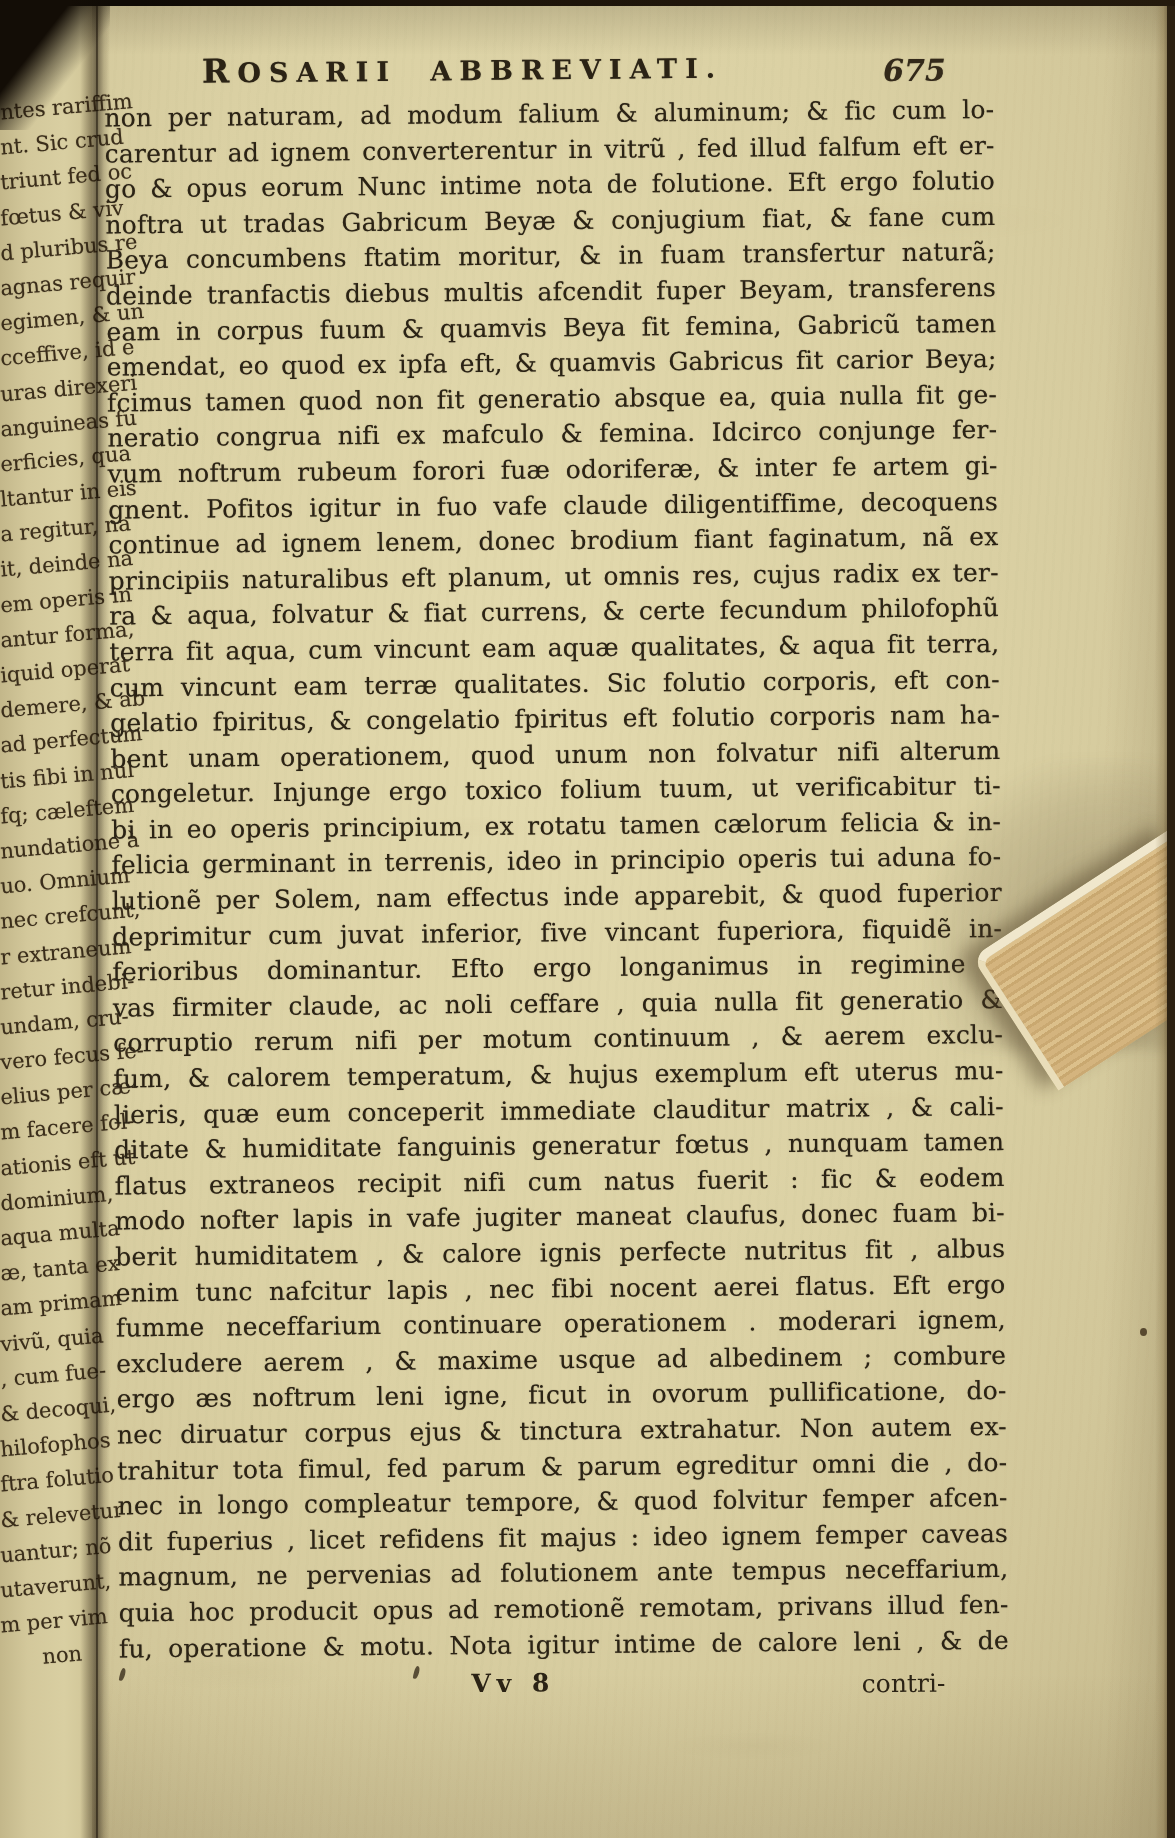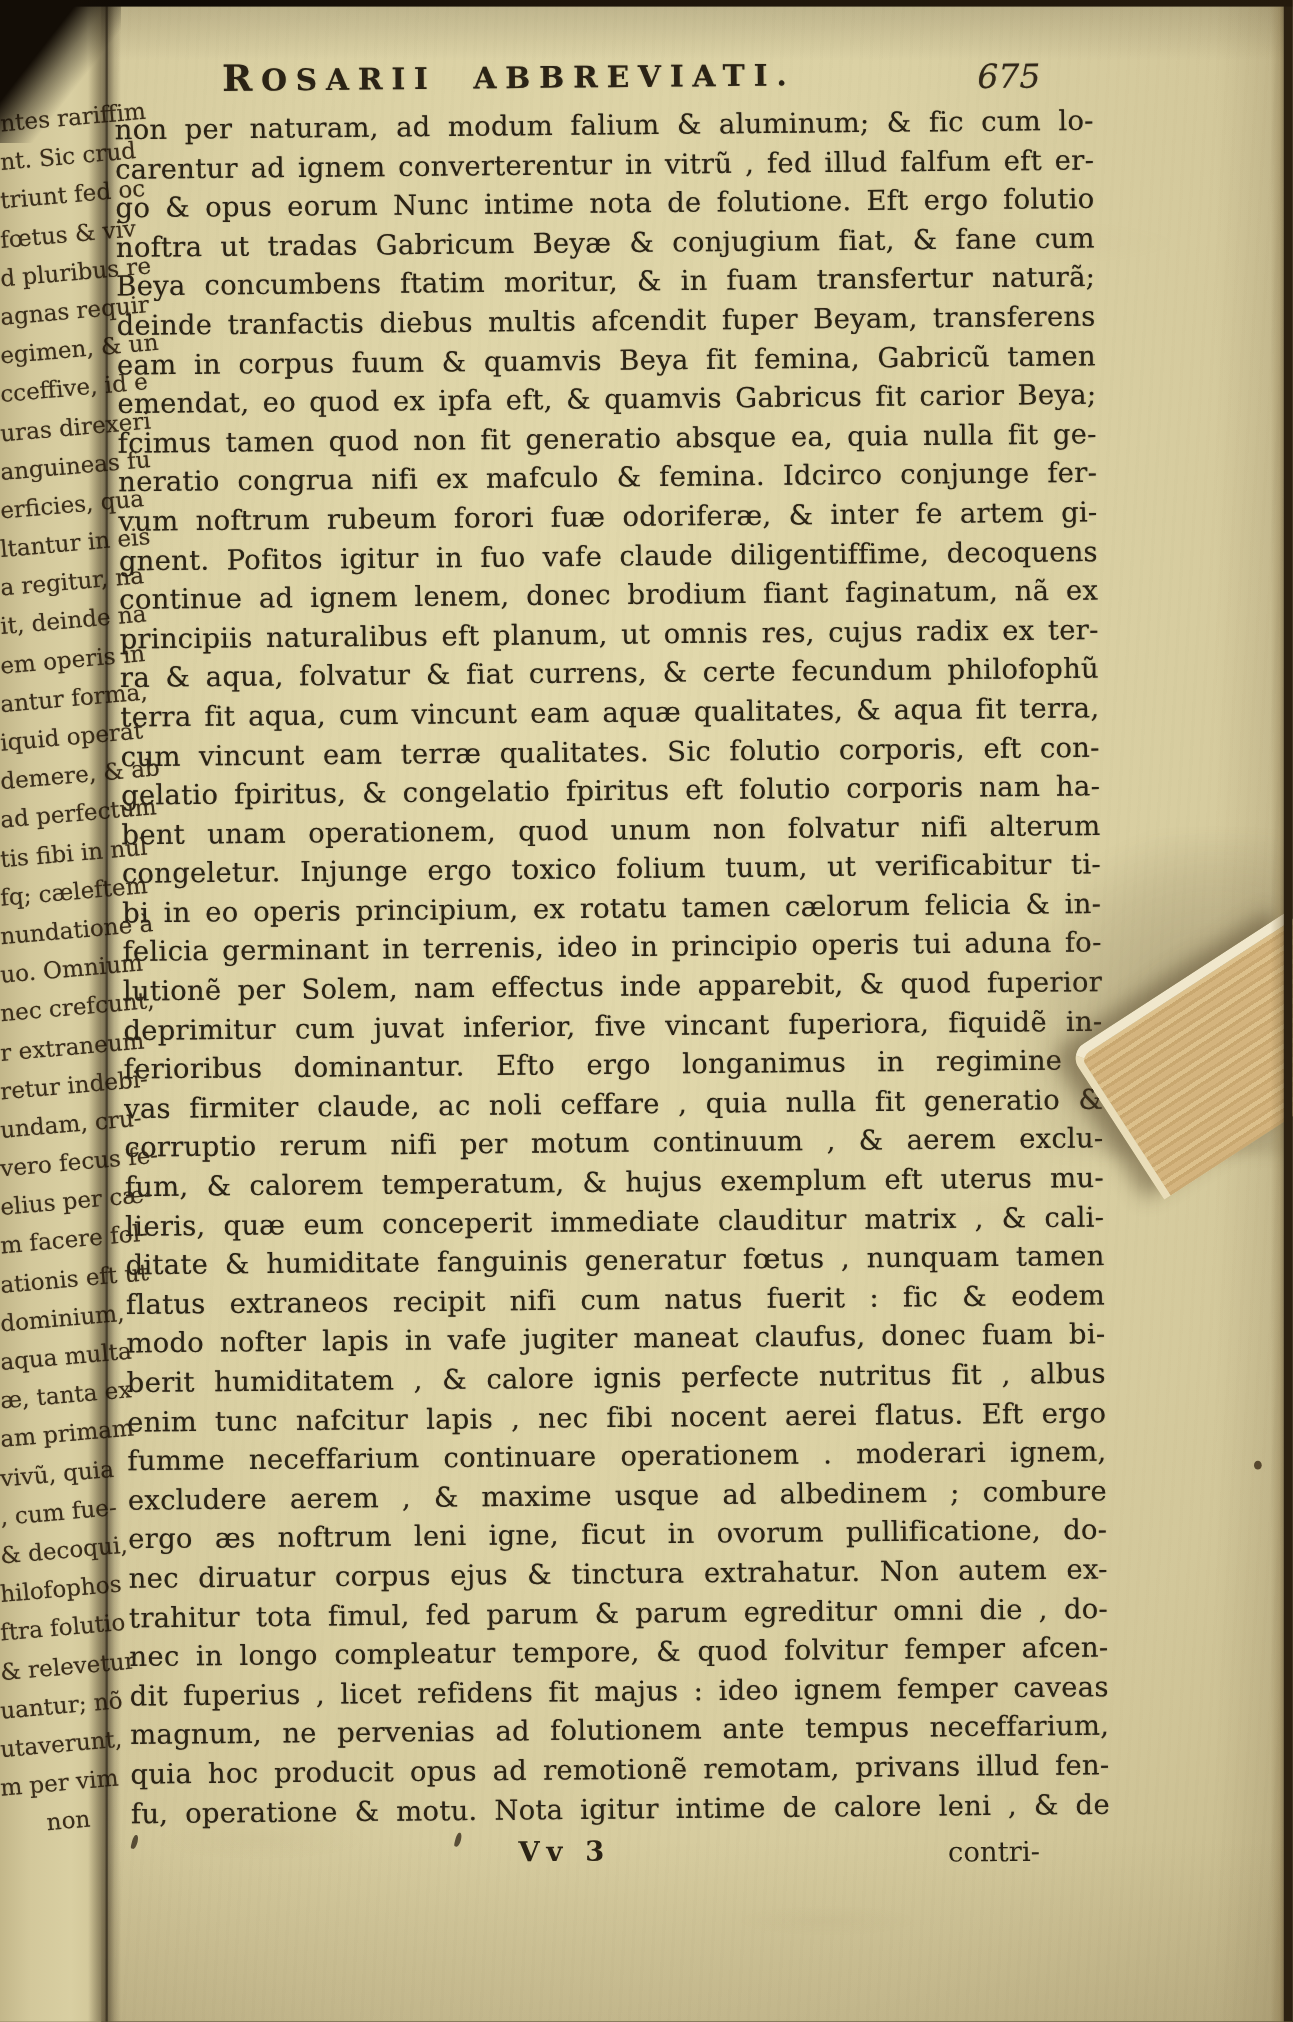--- a/index.html
+++ b/index.html
@@ -47,21 +47,21 @@
   .fore-edge{position:absolute;right:8px;top:0;width:12px;height:100%;
     background:linear-gradient(90deg, rgba(125,103,60,0) 0%, rgba(125,103,60,.30) 70%, rgba(80,62,32,.45) 100%);}
   
   .text-block{position:absolute;left:104px;top:46px;width:890px;
     transform:rotate(-0.55deg);transform-origin:60px 40px;color:#2b2315;}
   .header-row{position:relative;height:52px;}
   .header-title{position:absolute;left:98px;top:6px;font-size:27px;letter-spacing:8px;
     word-spacing:16px;font-weight:bold;color:#2b2315;text-shadow:0 0 1px rgba(43,35,21,.5);}
   .header-title::first-letter{font-size:33px;}
   .page-number{position:absolute;right:48px;top:14px;font-size:30px;font-style:italic;
-    color:#33291a;text-shadow:0 0 1px rgba(43,35,21,.5);}
+    color:#33291a;text-shadow:0 0 1px rgba(43,35,21,.5);font-weight:bold;}
   .body-lines{position:relative;margin-top:2px;}
   .body-line{height:35.6px;line-height:35.6px;font-size:25px;
     text-align:justify;text-align-last:justify;white-space:nowrap;
     text-shadow:0 0 1px rgba(43,35,21,.55);letter-spacing:.2px;}
   .sig-row{position:relative;height:40px;margin-top:6px;font-size:25px;}
   .sig-mark{position:absolute;left:352px;top:0;letter-spacing:6px;font-weight:bold;}
   .sig-catchword{position:absolute;right:64px;top:4px;}
   
   .ink-comma{position:absolute;width:5px;height:13px;background:#3a2e1c;
     border-radius:60% 60% 70% 30%;transform:rotate(14deg);opacity:.8;}
@@ -182,21 +182,21 @@
         <div class="body-line">ergo æs noftrum leni igne, ficut in ovorum pullificatione, do-</div>
         <div class="body-line">nec diruatur corpus ejus &amp; tinctura extrahatur. Non autem ex-</div>
         <div class="body-line">trahitur tota fimul, fed parum &amp; parum egreditur omni die , do-</div>
         <div class="body-line">nec in longo compleatur tempore, &amp; quod folvitur femper afcen-</div>
         <div class="body-line">dit fuperius , licet refidens fit majus : ideo ignem femper caveas</div>
         <div class="body-line">magnum, ne pervenias ad folutionem ante tempus neceffarium,</div>
         <div class="body-line">quia hoc producit opus ad remotionẽ remotam, privans illud fen-</div>
         <div class="body-line">fu, operatione &amp; motu. Nota igitur intime de calore leni , &amp; de</div>
       </div>
     <div class="sig-row">
-      <span class="sig-mark">Vv 3</span>
+      <span class="sig-mark">Vv 8</span>
       <span class="sig-catchword">contri-</span>
     </div>
   </div>
 
   <div class="ink-comma" style="left:120px;top:1668px;"></div>
   <div class="ink-comma" style="left:414px;top:1666px;"></div>
   <div class="ink-dot" style="left:1140px;top:1328px;"></div>
 
   <div class="tab-shadow"></div>
   <div class="tab"></div>

